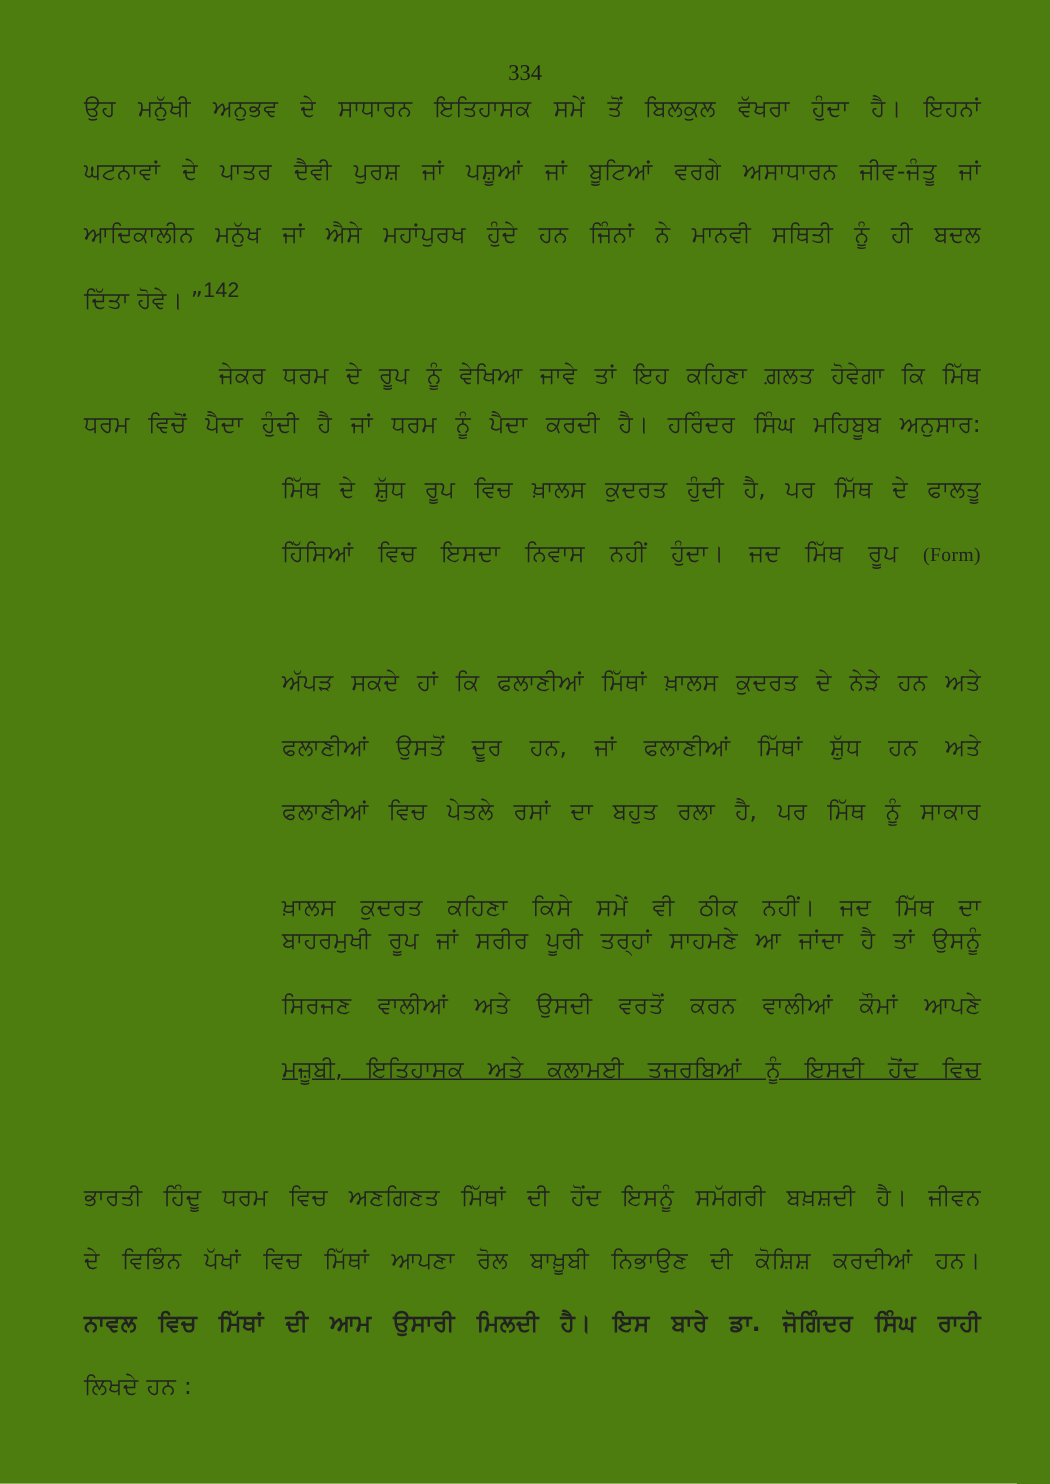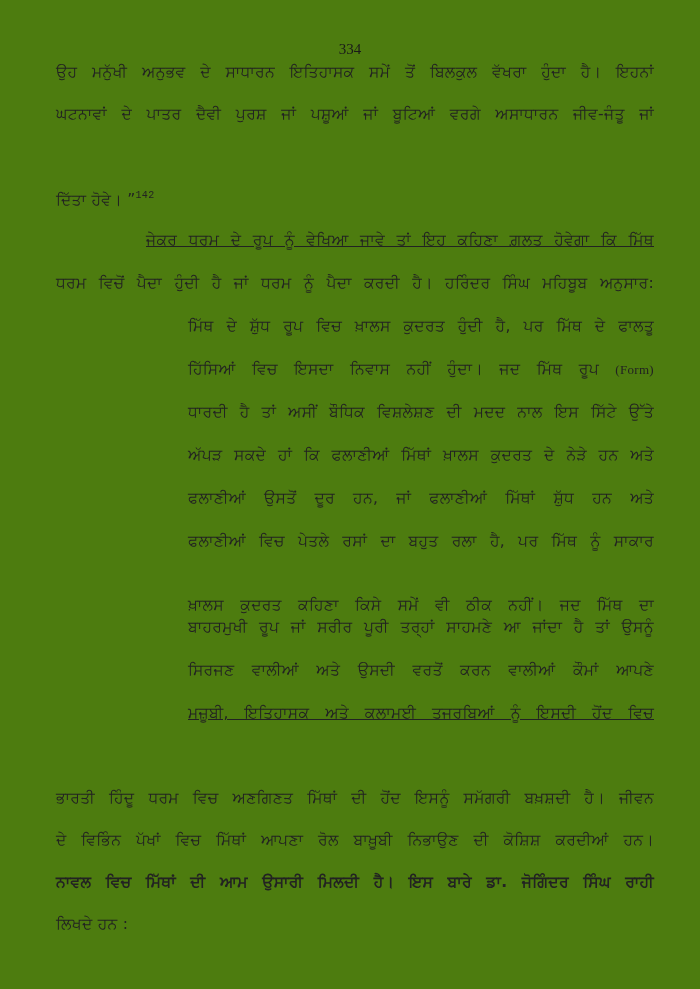--- a/index.html
+++ b/index.html
@@ -11,40 +11,40 @@
     }
     .line {
       position: absolute; white-space: nowrap;
       font-family: "DejaVu Sans", sans-serif; font-size: 15.5px; line-height: 20px;
       color: #222222; letter-spacing: 0.3px;
     }
     .body-line { left: 56px; width: 598px; }
     .quote-line { left: 188px; width: 466px; }
     .justify { text-align: justify; text-align-last: justify; }
     .indent { left: 146px; width: 508px; }
-    sup { font-family: Liberation Mono, monospace; font-size: 10px; vertical-align: 7px; line-height: 0; }
+    sup { font-family: Liberation Sans, sans-serif; font-size: 14px; vertical-align: 7px; line-height: 0; }
     .latin { font-family: "Liberation Serif", serif; font-size: 13px; }
   </style>
 </head>
 <body>
 
 <div class="page">
 
   <div class="page-number">334</div>
 
   <div class="line body-line justify" style="top:62px;">ਉਹ ਮਨੁੱਖੀ ਅਨੁਭਵ ਦੇ ਸਾਧਾਰਨ ਇਤਿਹਾਸਕ ਸਮੇਂ ਤੋਂ ਬਿਲਕੁਲ ਵੱਖਰਾ ਹੁੰਦਾ ਹੈ। ਇਹਨਾਂ</div>
   <div class="line body-line justify" style="top:104px;">ਘਟਨਾਵਾਂ ਦੇ ਪਾਤਰ ਦੈਵੀ ਪੁਰਸ਼ ਜਾਂ ਪਸ਼ੂਆਂ ਜਾਂ ਬੂਟਿਆਂ ਵਰਗੇ ਅਸਾਧਾਰਨ ਜੀਵ-ਜੰਤੂ ਜਾਂ</div>
+  <div class="line body-line justify" style="top:146px;">ਆਦਿਕਾਲੀਨ ਮਨੁੱਖ ਜਾਂ ਐਸੇ ਮਹਾਂਪੁਰਖ ਹੁੰਦੇ ਹਨ ਜਿੰਨਾਂ ਨੇ ਮਾਨਵੀ ਸਥਿਤੀ ਨੂੰ ਹੀ ਬਦਲ</div>
   <div class="line body-line" style="top:190px;"><span>ਦਿੱਤਾ ਹੋਵੇ। ”</span><sup>142</sup></div>
 
-  <div class="line indent justify" style="top:230px;text-decoration:underline;">ਜੇਕਰ ਧਰਮ ਦੇ ਰੂਪ ਨੂੰ ਵੇਖਿਆ ਜਾਵੇ ਤਾਂ ਇਹ ਕਹਿਣਾ ਗ਼ਲਤ ਹੋਵੇਗਾ ਕਿ ਮਿੱਥ</div>
+  <div class="line indent justify" style="top:240px;">ਜੇਕਰ ਧਰਮ ਦੇ ਰੂਪ ਨੂੰ ਵੇਖਿਆ ਜਾਵੇ ਤਾਂ ਇਹ ਕਹਿਣਾ ਗ਼ਲਤ ਹੋਵੇਗਾ ਕਿ ਮਿੱਥ</div>
   <div class="line body-line justify" style="top:273px;">ਧਰਮ ਵਿਚੋਂ ਪੈਦਾ ਹੁੰਦੀ ਹੈ ਜਾਂ ਧਰਮ ਨੂੰ ਪੈਦਾ ਕਰਦੀ ਹੈ। ਹਰਿੰਦਰ ਸਿੰਘ ਮਹਿਬੂਬ ਅਨੁਸਾਰ:</div>
 
   <div class="line quote-line justify" style="top:316px;">ਮਿੱਥ ਦੇ ਸ਼ੁੱਧ ਰੂਪ ਵਿਚ ਖ਼ਾਲਸ ਕੁਦਰਤ ਹੁੰਦੀ ਹੈ, ਪਰ ਮਿੱਥ ਦੇ ਫਾਲਤੂ</div>
   <div class="line quote-line justify" style="top:359px;"><span>ਹਿੱਸਿਆਂ ਵਿਚ ਇਸਦਾ ਨਿਵਾਸ ਨਹੀਂ ਹੁੰਦਾ। ਜਦ ਮਿੱਥ ਰੂਪ</span> <span class="latin">(Form)</span></div>
-  <div class="line quote-line justify" style="top:402px;">ਧਾਰਦੀ ਹੈ ਤਾਂ ਅਸੀਂ ਬੌਧਿਕ ਵਿਸ਼ਲੇਸ਼ਣ ਦੀ ਮਦਦ ਨਾਲ ਇਸ ਸਿੱਟੇ ਉੱਤੇ</div>
   <div class="line quote-line justify" style="top:445px;">ਅੱਪੜ ਸਕਦੇ ਹਾਂ ਕਿ ਫਲਾਣੀਆਂ ਮਿੱਥਾਂ ਖ਼ਾਲਸ ਕੁਦਰਤ ਦੇ ਨੇੜੇ ਹਨ ਅਤੇ</div>
   <div class="line quote-line justify" style="top:488px;">ਫਲਾਣੀਆਂ ਉਸਤੋਂ ਦੂਰ ਹਨ, ਜਾਂ ਫਲਾਣੀਆਂ ਮਿੱਥਾਂ ਸ਼ੁੱਧ ਹਨ ਅਤੇ</div>
   <div class="line quote-line justify" style="top:531px;">ਫਲਾਣੀਆਂ ਵਿਚ ਪੇਤਲੇ ਰਸਾਂ ਦਾ ਬਹੁਤ ਰਲਾ ਹੈ, ਪਰ ਮਿੱਥ ਨੂੰ ਸਾਕਾਰ</div>
   <div class="line quote-line justify" style="top:574px;margin-top:21px;">ਖ਼ਾਲਸ ਕੁਦਰਤ ਕਹਿਣਾ ਕਿਸੇ ਸਮੇਂ ਵੀ ਠੀਕ ਨਹੀਂ। ਜਦ ਮਿੱਥ ਦਾ</div>
   <div class="line quote-line justify" style="top:617px;">ਬਾਹਰਮੁਖੀ ਰੂਪ ਜਾਂ ਸਰੀਰ ਪੂਰੀ ਤਰ੍ਹਾਂ ਸਾਹਮਣੇ ਆ ਜਾਂਦਾ ਹੈ ਤਾਂ ਉਸਨੂੰ</div>
   <div class="line quote-line justify" style="top:660px;">ਸਿਰਜਣ ਵਾਲੀਆਂ ਅਤੇ ਉਸਦੀ ਵਰਤੋਂ ਕਰਨ ਵਾਲੀਆਂ ਕੌਮਾਂ ਆਪਣੇ</div>
   <div class="line quote-line justify" style="top:703px;text-decoration:underline;">ਮਜ਼ੂਬੀ, ਇਤਿਹਾਸਕ ਅਤੇ ਕਲਾਮਈ ਤਜਰਬਿਆਂ ਨੂੰ ਇਸਦੀ ਹੋਂਦ ਵਿਚ</div>
 
   <div class="line body-line justify" style="top:788px;">ਭਾਰਤੀ ਹਿੰਦੂ ਧਰਮ ਵਿਚ ਅਣਗਿਣਤ ਮਿੱਥਾਂ ਦੀ ਹੋਂਦ ਇਸਨੂੰ ਸਮੱਗਰੀ ਬਖ਼ਸ਼ਦੀ ਹੈ। ਜੀਵਨ</div>
   <div class="line body-line justify" style="top:830px;">ਦੇ ਵਿਭਿੰਨ ਪੱਖਾਂ ਵਿਚ ਮਿੱਥਾਂ ਆਪਣਾ ਰੋਲ ਬਾਖ਼ੂਬੀ ਨਿਭਾਉਣ ਦੀ ਕੋਸ਼ਿਸ਼ ਕਰਦੀਆਂ ਹਨ।</div>

